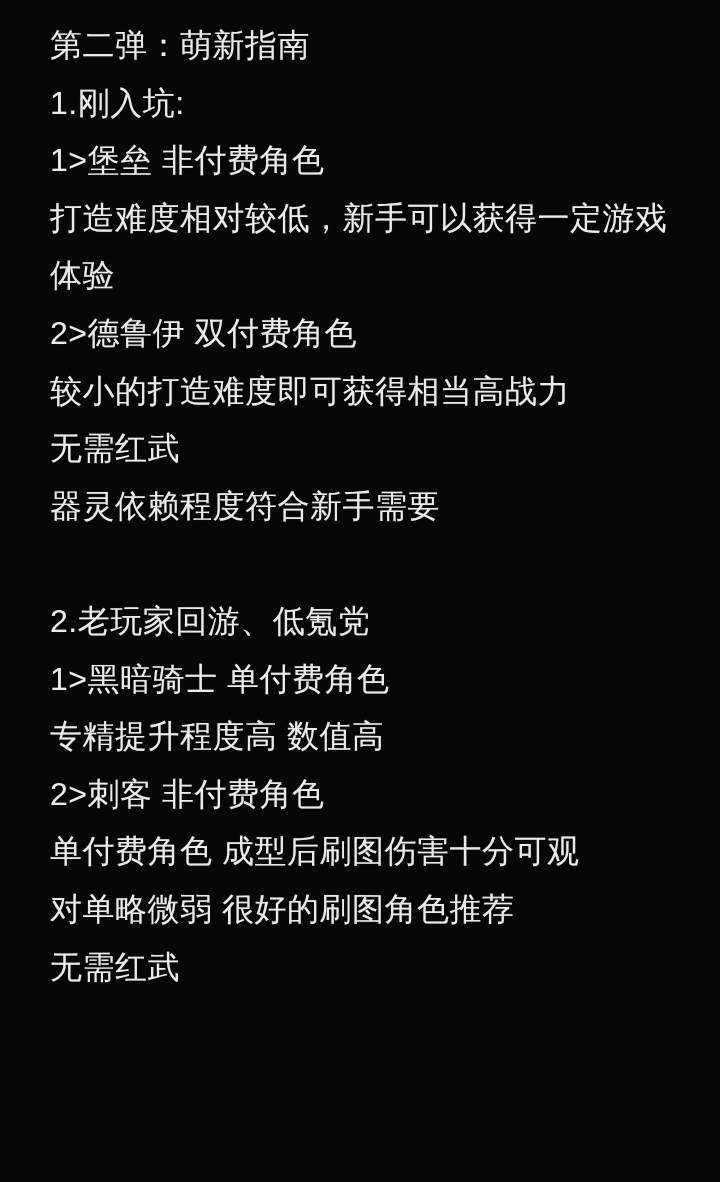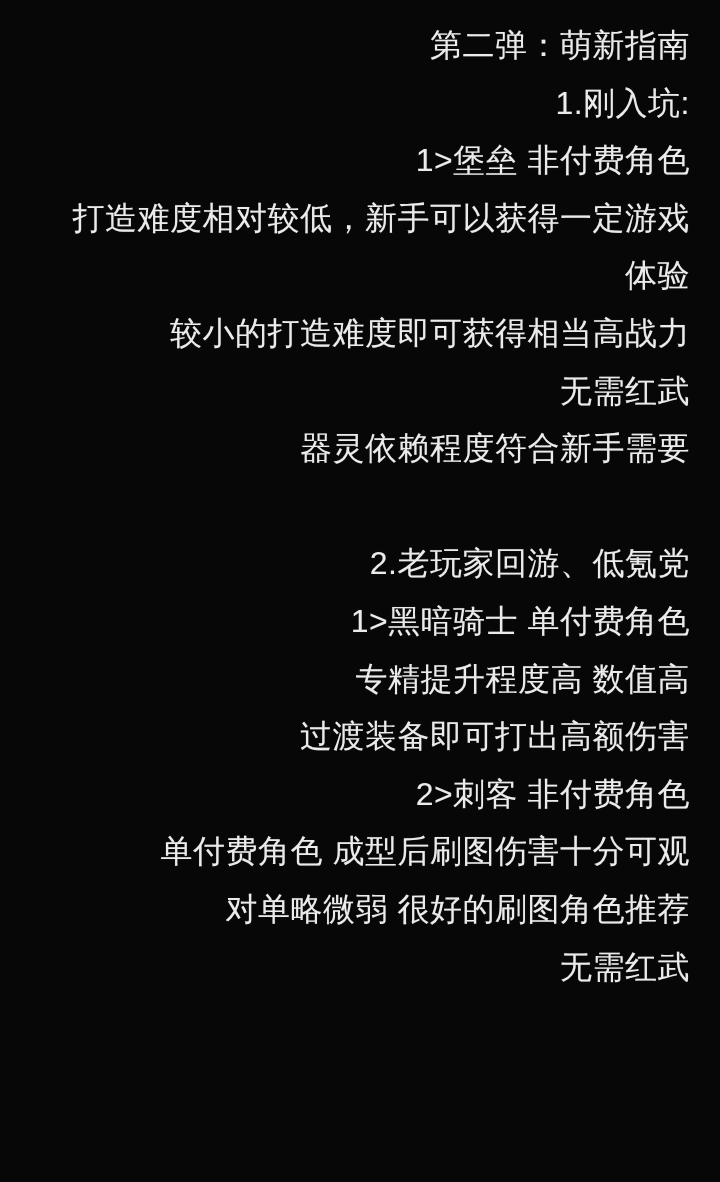--- a/index.html
+++ b/index.html
@@ -22,40 +22,39 @@
     margin: 0;
     padding: 0;
     font-family: "Liberation Sans", "DejaVu Sans", sans-serif;
     font-size: 32px;
     line-height: 57.6px;
     font-weight: 400;
     letter-spacing: 0.5px;
     color: #ebebeb;
     white-space: nowrap;
     text-shadow: 0 0 1px rgba(255,255,255,0.25);
-    text-align: right;
   }
   .line.blank {
     visibility: hidden;
   }
 </style>
 </head>
 <body>
 
 <div class="note-body">
     <p class="line">第二弹：萌新指南</p>
     <p class="line">1.刚入坑:</p>
     <p class="line">1&gt;堡垒 非付费角色</p>
     <p class="line">打造难度相对较低，新手可以获得一定游戏</p>
     <p class="line">体验</p>
+    <p class="line">2&gt;德鲁伊 双付费角色</p>
     <p class="line">较小的打造难度即可获得相当高战力</p>
     <p class="line">无需红武</p>
     <p class="line">器灵依赖程度符合新手需要</p>
     <p class="line blank">&nbsp;</p>
     <p class="line">2.老玩家回游、低氪党</p>
     <p class="line">1&gt;黑暗骑士 单付费角色</p>
     <p class="line">专精提升程度高 数值高</p>
-    <p class="line">过渡装备即可打出高额伤害</p>
     <p class="line">2&gt;刺客 非付费角色</p>
     <p class="line">单付费角色 成型后刷图伤害十分可观</p>
     <p class="line">对单略微弱 很好的刷图角色推荐</p>
     <p class="line">无需红武</p>
   </div>
 
 </body></html>

